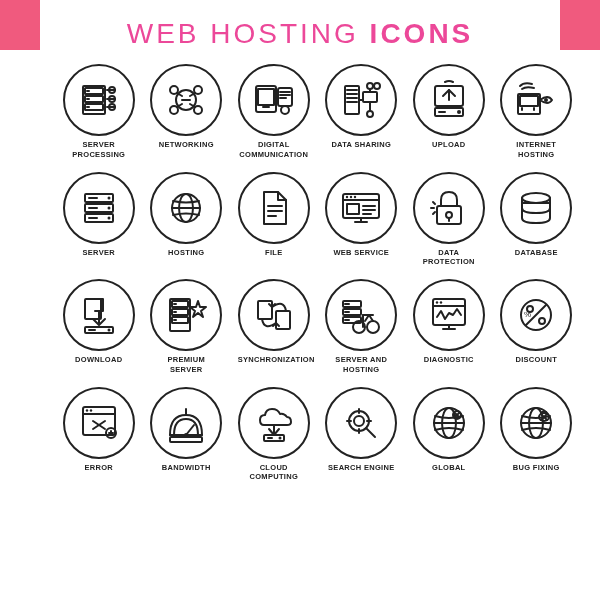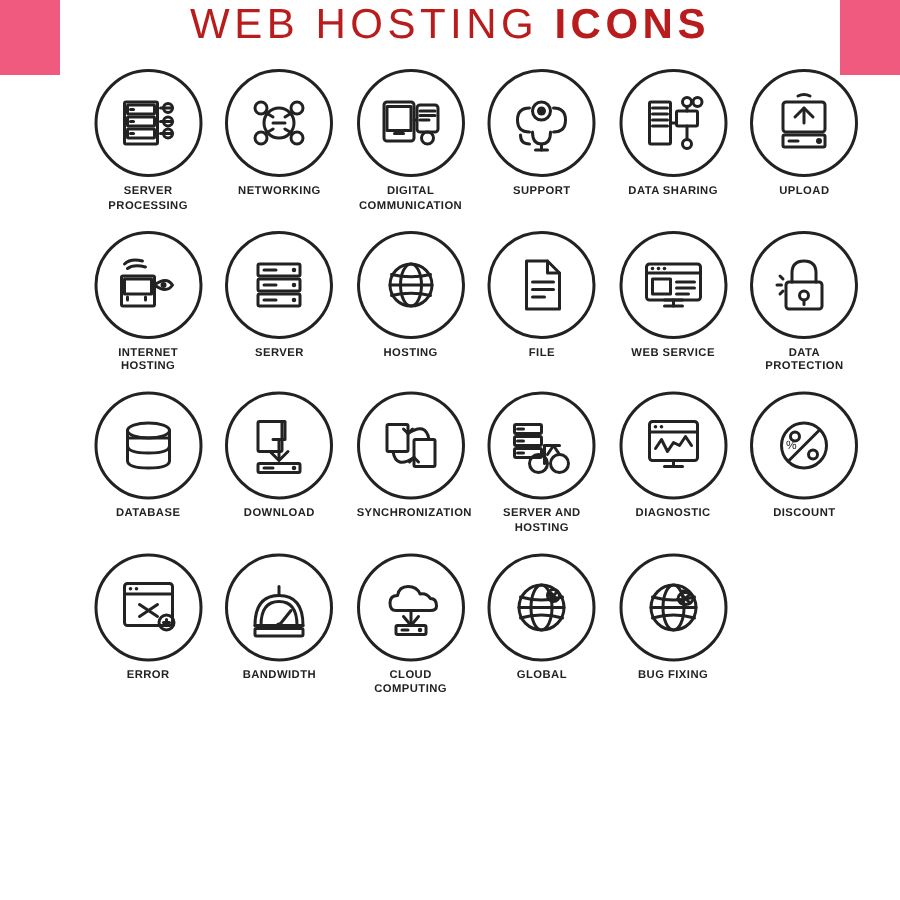--- a/index.html
+++ b/index.html
@@ -21,24 +21,25 @@
     }
     .corner-tr {
       position: absolute;
       top: 0; right: 0;
       width: 40px; height: 50px;
       background: #f05a7e;
     }
 
     .main-title {
       text-align: center;
+      padding-top: 18px;
       font-size: 28px;
       font-weight: 300;
       letter-spacing: 3px;
-      color: #b91c1c;
+      color: #ec4899;
       text-transform: uppercase;
     }
     .main-title span {
       font-weight: 700;
     }
 
     .icons-grid {
       display: grid;
       grid-template-columns: repeat(6, 1fr);
       gap: 0px;
@@ -144,35 +145,20 @@
         <line x1="30" y1="16" x2="40" y2="16"></line>
         <line x1="30" y1="19" x2="40" y2="19"></line>
         <line x1="30" y1="22" x2="36" y2="22"></line>
         <circle cx="35" cy="34" r="4"></circle>
         <line x1="26" y1="22" x2="28" y2="22"></line>
       </svg>
     </div>
     <div class="icon-label">DIGITAL<br>COMMUNICATION</div>
   </div>
 
-  <div class="icon-item">
-    <div class="icon-circle">
-      <svg viewBox="0 0 48 48" fill="none" stroke="#222" stroke-width="2" stroke-linecap="round" stroke-linejoin="round">
-        <circle cx="24" cy="16" r="6"></circle>
-        <path d="M16 14 Q8 14 8 22 Q8 30 16 30"></path>
-        <path d="M32 14 Q40 14 40 22 Q40 30 32 30"></path>
-        <path d="M18 30 Q18 38 24 38 Q30 38 30 30"></path>
-        <line x1="24" y1="38" x2="24" y2="42"></line>
-        <line x1="20" y1="42" x2="28" y2="42"></line>
-        <circle cx="24" cy="16" r="3" fill="#222" stroke="none"></circle>
-        <path d="M16 38 Q10 38 10 32"></path>
-      </svg>
-    </div>
-    <div class="icon-label">SUPPORT</div>
-  </div>
 
   <div class="icon-item">
     <div class="icon-circle">
       <svg viewBox="0 0 48 48" fill="none" stroke="#222" stroke-width="2" stroke-linecap="round" stroke-linejoin="round">
         <rect x="8" y="10" width="14" height="28" rx="1"></rect>
         <rect x="26" y="16" width="14" height="10" rx="1"></rect>
         <line x1="22" y1="24" x2="26" y2="24"></line>
         <line x1="10" y1="14" x2="20" y2="14"></line>
         <line x1="10" y1="18" x2="20" y2="18"></line>
         <line x1="10" y1="22" x2="20" y2="22"></line>
@@ -319,20 +305,35 @@
         <rect x="10" y="36" width="28" height="6" rx="1"></rect>
         <line x1="14" y1="39" x2="20" y2="39"></line>
         <circle cx="34" cy="39" r="1.5" fill="#222" stroke="none"></circle>
       </svg>
     </div>
     <div class="icon-label">DOWNLOAD</div>
   </div>
 
 
 
+  <div class="icon-item">
+    <div class="icon-circle">
+      <svg viewBox="0 0 48 48" fill="none" stroke="#222" stroke-width="2" stroke-linecap="round" stroke-linejoin="round">
+        <rect x="8" y="8" width="20" height="32" rx="1"></rect>
+        <rect x="10" y="10" width="16" height="6" rx="0.5"></rect>
+        <rect x="10" y="18" width="16" height="6" rx="0.5"></rect>
+        <rect x="10" y="26" width="16" height="6" rx="0.5"></rect>
+        <line x1="12" y1="13" x2="14" y2="13"></line>
+        <line x1="12" y1="21" x2="14" y2="21"></line>
+        <line x1="12" y1="29" x2="14" y2="29"></line>
+        <polygon points="36,10 38,16 44,16 39,20 41,26 36,22 31,26 33,20 28,16 34,16" stroke="#222" fill="none"></polygon>
+      </svg>
+    </div>
+    <div class="icon-label">PREMIUM SERVER</div>
+  </div>
 
   <div class="icon-item">
     <div class="icon-circle">
       <svg viewBox="0 0 48 48" fill="none" stroke="#222" stroke-width="2" stroke-linecap="round" stroke-linejoin="round">
         <rect x="8" y="10" width="14" height="18" rx="1"></rect>
         <rect x="26" y="20" width="14" height="18" rx="1"></rect>
         <path d="M22 16 Q34 8 36 20"></path>
         <path d="M26 32 Q14 40 12 28"></path>
         <line x1="19" y1="13" x2="22" y2="16" stroke="#222"></line>
         <line x1="22" y1="16" x2="25" y2="13" stroke="#222"></line>
@@ -432,20 +433,34 @@
         <path d="M19 30 L24 36 L29 30"></path>
         <rect x="14" y="36" width="20" height="6" rx="1"></rect>
         <line x1="18" y1="39" x2="22" y2="39"></line>
         <circle cx="30" cy="39" r="1.5" fill="#222" stroke="none"></circle>
       </svg>
     </div>
     <div class="icon-label">CLOUD<br>COMPUTING</div>
   </div>
 
 
+  <div class="icon-item">
+    <div class="icon-circle">
+      <svg viewBox="0 0 48 48" fill="none" stroke="#222" stroke-width="2" stroke-linecap="round" stroke-linejoin="round">
+        <circle cx="22" cy="22" r="10"></circle>
+        <circle cx="22" cy="22" r="5"></circle>
+        <line x1="29" y1="29" x2="38" y2="38"></line>
+        <line x1="14" y1="22" x2="10" y2="22"></line>
+        <line x1="30" y1="22" x2="34" y2="22"></line>
+        <line x1="22" y1="14" x2="22" y2="10"></line>
+        <line x1="22" y1="30" x2="22" y2="34"></line>
+      </svg>
+    </div>
+    <div class="icon-label">SEARCH ENGINE</div>
+  </div>
 
   <div class="icon-item">
     <div class="icon-circle">
       <svg viewBox="0 0 48 48" fill="none" stroke="#222" stroke-width="2" stroke-linecap="round" stroke-linejoin="round">
         <circle cx="24" cy="24" r="15"></circle>
         <ellipse cx="24" cy="24" rx="7" ry="15"></ellipse>
         <line x1="9" y1="24" x2="39" y2="24"></line>
         <path d="M10 17 Q24 21 38 17"></path>
         <path d="M10 31 Q24 27 38 31"></path>
         <circle cx="32" cy="16" r="4"></circle>

